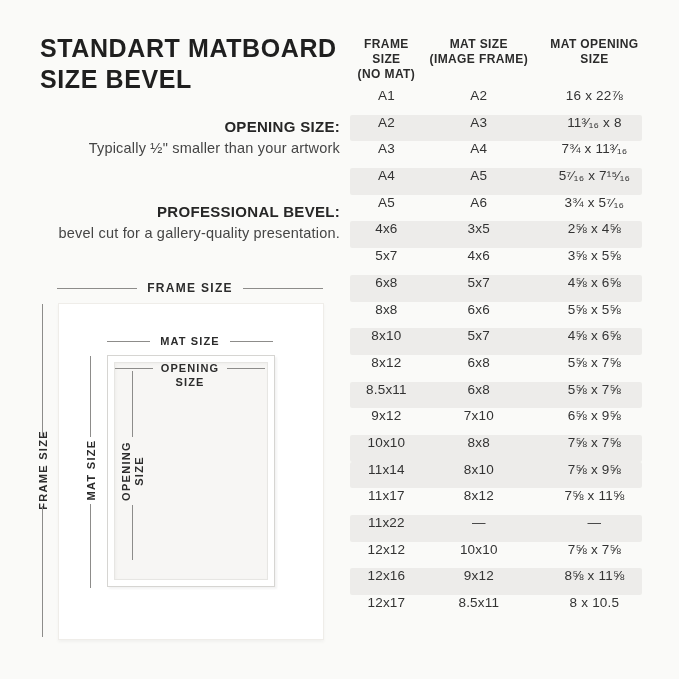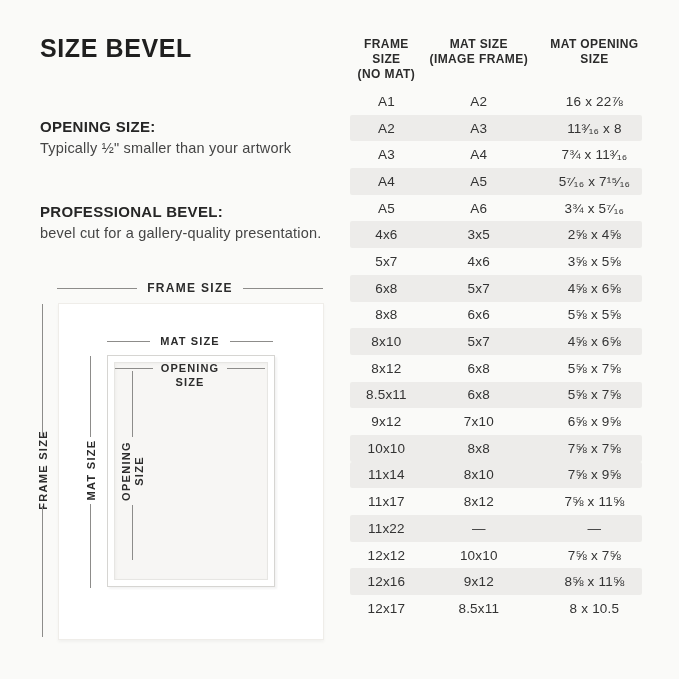--- a/index.html
+++ b/index.html
@@ -10,21 +10,21 @@
     color:#2e2e2e;
   }
   #page{position:relative;width:679px;height:679px;background:#fafaf8;}
 
   
   .title{
     position:absolute;left:40px;top:33px;
     font-size:25px;line-height:31px;font-weight:700;
     letter-spacing:0.6px;color:#1f1f1f;
   }
-  .info-section{position:absolute;left:40px;width:300px;}
+  .info-section{position:absolute;left:40px;width:300px;text-align:right;}
   .sec1{top:118px;}
   .sec2{top:203px;}
   .info-heading{
     font-size:15px;font-weight:700;letter-spacing:0.3px;color:#262626;
     margin:0 0 4px 0;
   }
   .info-line{font-size:14.5px;line-height:18.5px;color:#454545;letter-spacing:0.2px;}
 
   
   .hlabel{position:absolute;display:flex;align-items:center;}
@@ -64,33 +64,34 @@
   }
   .vlabel .vl2{text-align:center;line-height:13px;}
 
   
   .table-header{
     position:absolute;left:350px;top:37px;width:292px;
     display:flex;text-align:center;
     font-size:12px;font-weight:700;letter-spacing:0.4px;line-height:15px;color:#2b2b2b;
   }
   .table-rows{position:absolute;left:350px;top:88px;width:292px;}
-  .trow{display:flex;align-items:center;height:26.7px;border-radius:2px;}
+  .trow{display:flex;height:26.7px;border-radius:2px;}
   .trow.shaded{background:#edecea;}
   .tcell{text-align:center;font-size:13.5px;color:#333333;letter-spacing:0.2px;}
   .c0{width:26%;}
   .c1{width:40%;}
   .c2{width:34%;margin-left:12px;}
 </style>
 </head>
 <body>
 
 <div id="page">
 
   <div class="title">
+    <div>STANDART MATBOARD</div>
     <div>SIZE BEVEL</div>
   </div>
 
   <div class="info-section sec1">
     <div class="info-heading">OPENING SIZE:</div>
     <div class="info-line">Typically ½" smaller than your artwork</div>
   </div>
 
   <div class="info-section sec2">
     <div class="info-heading">PROFESSIONAL BEVEL:</div>

